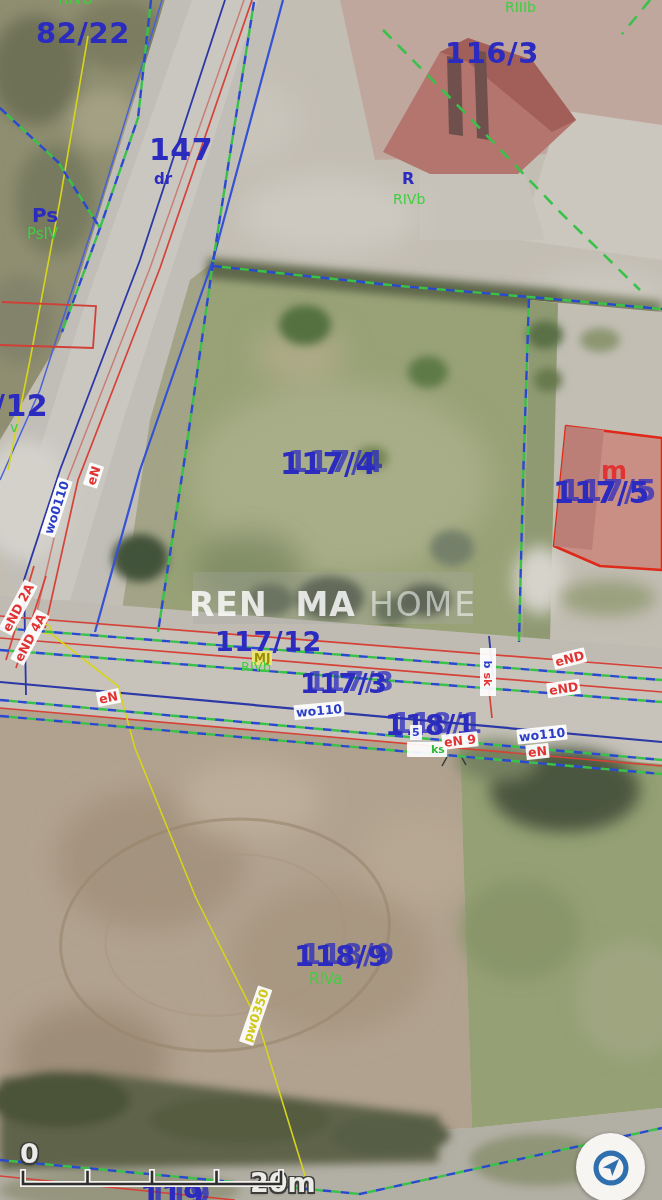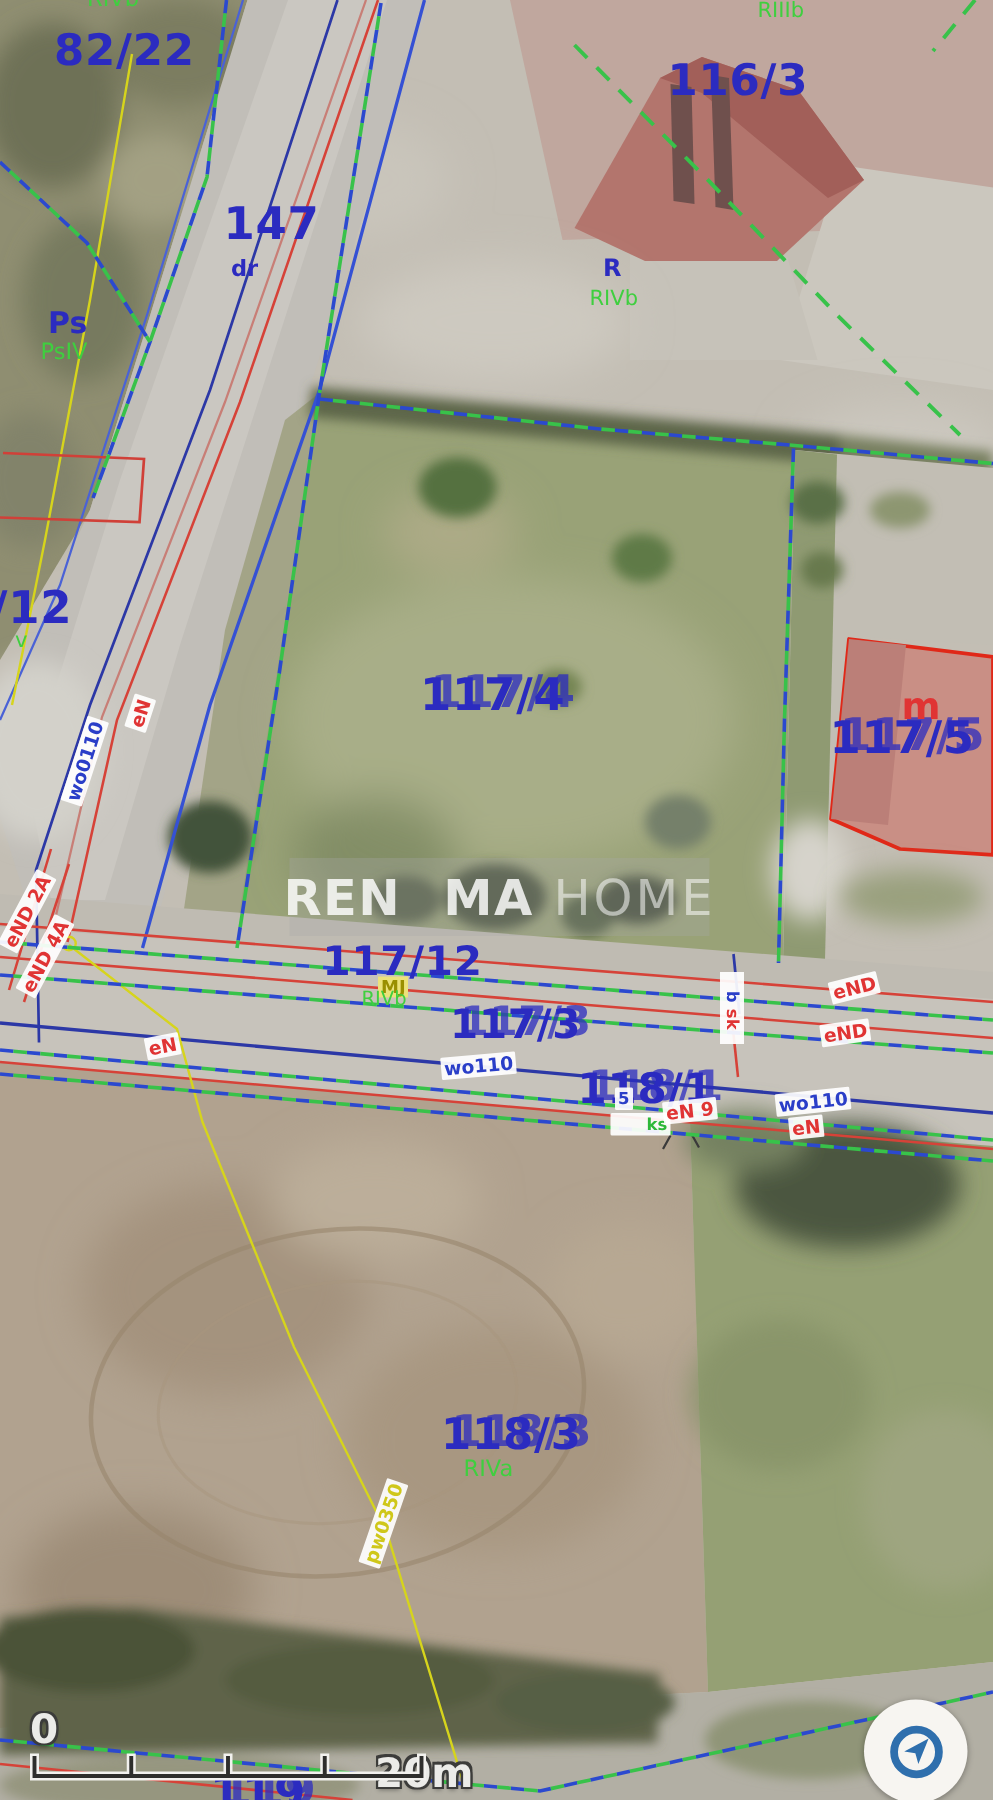--- a/index.html
+++ b/index.html
@@ -30,21 +30,21 @@
   .bred{color:#e03434;}
   .bblue{color:#2a3ec8;}
   .byellow{color:#cfc71a;}
   .bgreen{color:#2eb83a;padding-left:24px;}
   .mj{background:#ece27a;color:#9a8f00;padding:0 2px;font-size:12px;font-weight:bold;line-height:14px;}
   .vbox{position:absolute;left:480px;top:648px;width:16px;height:48px;background:rgba(255,255,255,0.92);
         display:flex;flex-direction:column;align-items:center;justify-content:center;gap:2px;}
   .vbox span{font-size:11px;font-weight:bold;transform:rotate(90deg);}
   
   .wm{position:absolute;left:193px;top:572px;width:280px;height:52px;background:rgba(170,170,170,0.30);
-      display:flex;align-items:center;justify-content:center;gap:13px;}
+      display:flex;align-items:flex-end;justify-content:center;gap:13px;}
   .wm-b{font-weight:bold;color:rgba(255,255,255,0.82);font-size:33px;letter-spacing:1px;}
   .wm-l{color:rgba(252,252,252,0.55);font-size:33px;font-weight:normal;letter-spacing:2px;}
   .wm-house{width:30px;height:30px;margin:0 1px;}
   .wm-house path{fill:rgba(255,255,255,0.80);}
   
   .sc-num{position:absolute;font-size:27px;font-weight:bold;color:#ebebe8;
     text-shadow:-1.5px -1.5px 0 #3c3c3a,1.5px -1.5px 0 #3c3c3a,-1.5px 1.5px 0 #3c3c3a,
                 1.5px 1.5px 0 #3c3c3a,0 2px 3px rgba(0,0,0,0.35);}
   .ruler{position:absolute;left:20px;top:1166px;}
   
@@ -284,21 +284,21 @@
     <span class="lb pnum dbl" style="left:385px;top:711px;font-size:28px">118/1</span>
 
     <span class="lb box bblue" style="left:410px;top:725px;font-size:11px">5</span>
     <span class="lb box bgreen" style="left:407px;top:742px;font-size:11px">ks</span>
     <span class="lb box bred" style="left:442px;top:733px;transform:rotate(-6deg)">eN 9</span>
 
     <span class="lb box bblue" style="left:517px;top:727px;transform:rotate(-6deg)">wo110</span>
     <span class="lb box bred" style="left:526px;top:744px;transform:rotate(-6deg)">eN</span>
     <span class="lb box bred" style="left:97px;top:690px;transform:rotate(-11deg)">eN</span>
 
-    <span class="lb pnum dbl" style="left:294px;top:941px;font-size:29px">118/3</span>
+    <span class="lb pnum dbl" style="left:294px;top:941px;font-size:29px">118/9</span>
     <span class="lb cls" style="left:309px;top:972px">RIVa</span>
 
     <span class="lb box byellow" style="left:226px;top:1008px;transform:rotate(-71deg)">pw0350</span>
 
     <span class="lb pnum dbl" style="left:140px;top:1180px;font-size:30px">119</span>
   </div>
 
   <div class="wm">
     <span class="wm-b">REN</span>
     <svg class="wm-house" viewBox="0 0 32 32">

